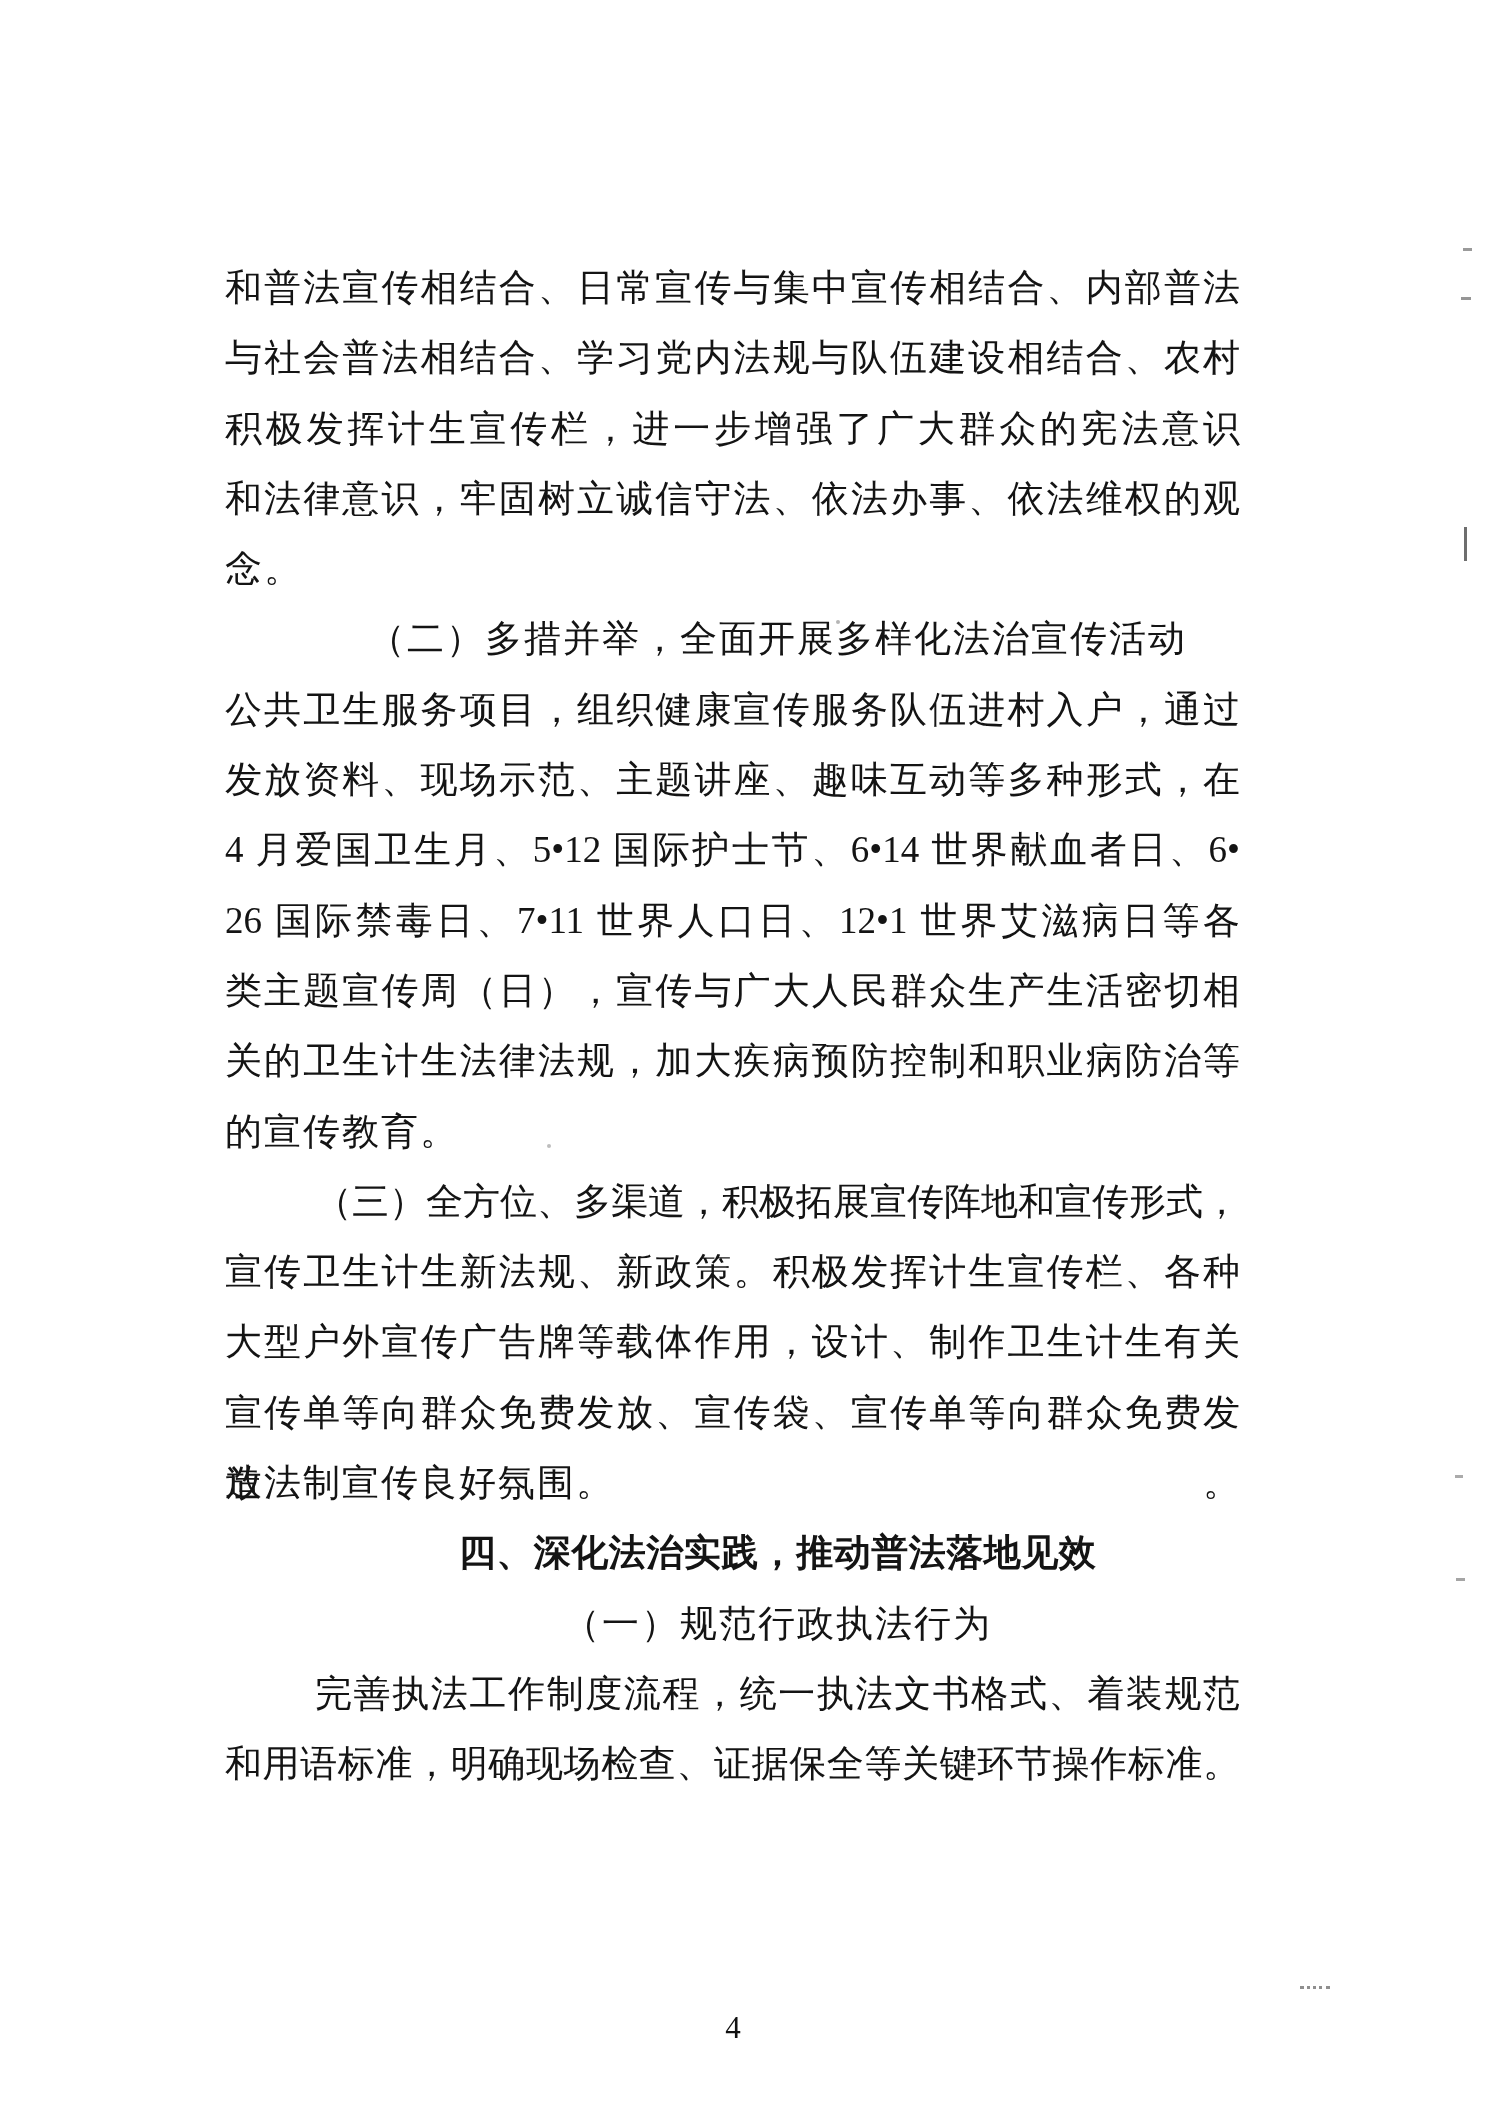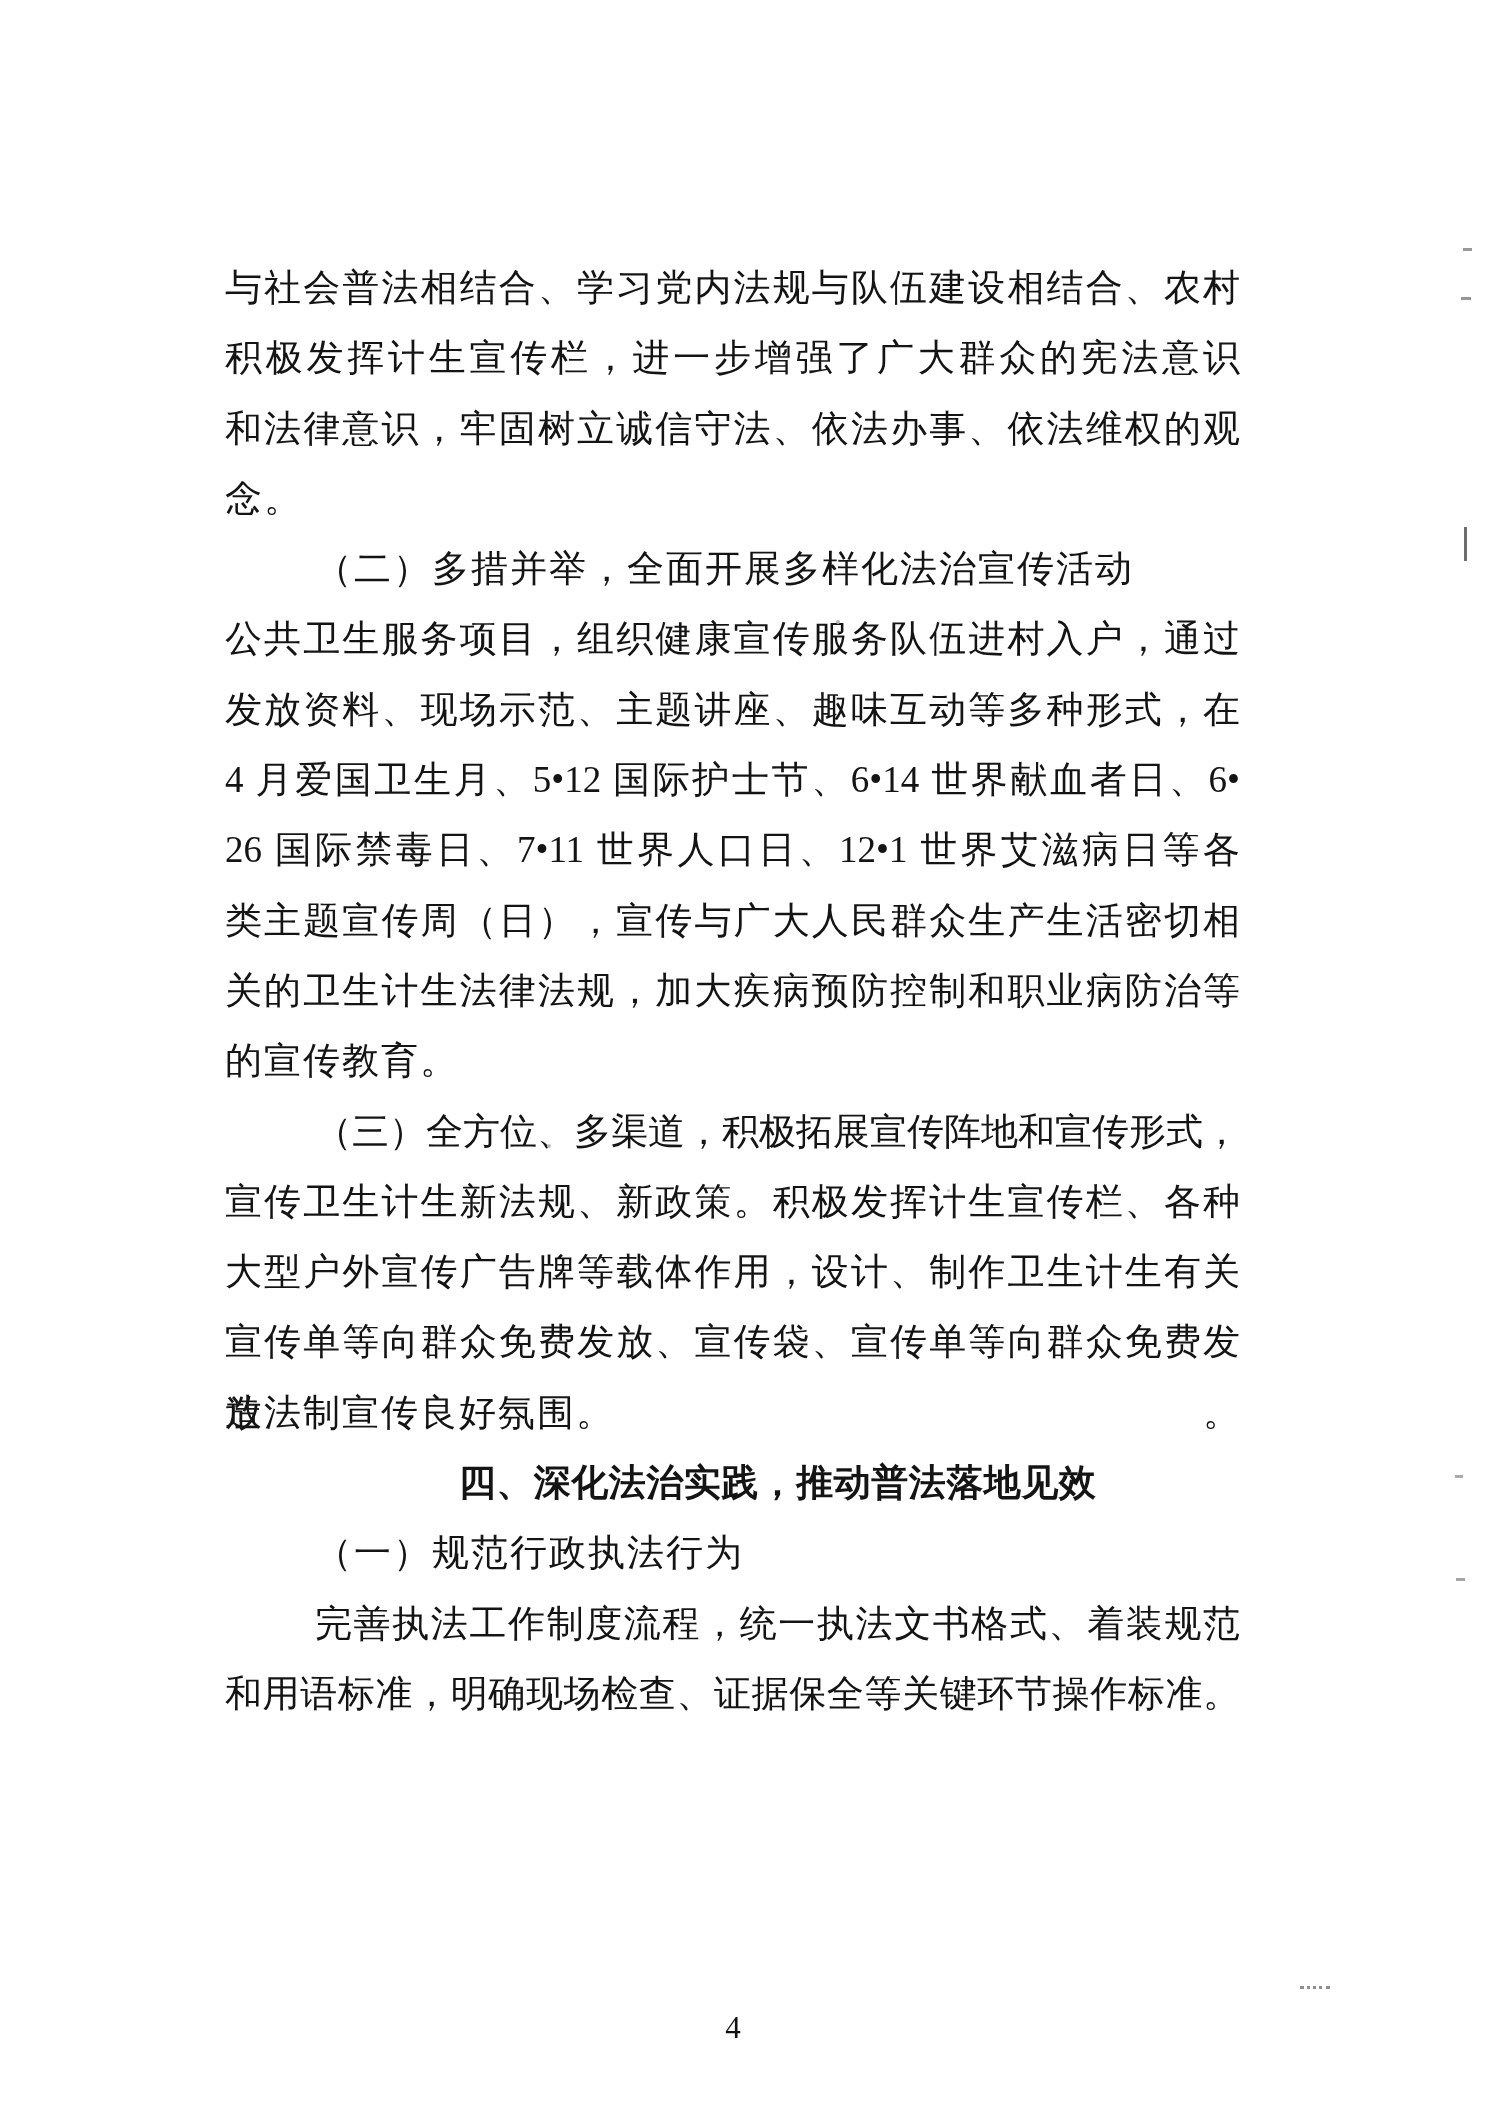--- a/index.html
+++ b/index.html
@@ -41,21 +41,21 @@
     text-align-last: justify;
     text-justify: inter-ideograph;
     text-indent: 90px;
   }
   
   .short {
     text-align: left;
     letter-spacing: 2px;
   }
   .short-indent {
-    text-align: left;
+    text-align: center;
     letter-spacing: 2px;
     text-indent: 90px;
   }
   
   .heading-indent {
     text-align: center;
     text-indent: 90px;
     letter-spacing: 0.5px;
     font-weight: 700;
     font-family: "Liberation Sans", "DejaVu Sans", sans-serif;
@@ -83,20 +83,21 @@
   .a7 { left: 836px;  top: 620px;  width: 4px;  height: 4px; background:#b5b5b5; border-radius:50%; }
   .a8 { left: 547px;  top: 1144px; width: 4px;  height: 4px; background:#bdbdbd; border-radius:50%; }
   .a9 { left: 947px;  top: 1189px; width: 3px;  height: 3px; background:#c6c6c6; border-radius:50%; }
 </style>
 </head>
 <body>
 
 <div class="page">
 
   <div class="doc">
+      <div class="line full">和普法宣传相结合、日常宣传与集中宣传相结合、内部普法</div>
       <div class="line full">与社会普法相结合、学习党内法规与队伍建设相结合、农村</div>
       <div class="line full">积极发挥计生宣传栏，进一步增强了广大群众的宪法意识</div>
       <div class="line full">和法律意识，牢固树立诚信守法、依法办事、依法维权的观</div>
       <div class="line short">念。</div>
       <div class="line short-indent">（二）多措并举，全面开展多样化法治宣传活动</div>
       <div class="line full">公共卫生服务项目，组织健康宣传服务队伍进村入户，通过</div>
       <div class="line full">发放资料、现场示范、主题讲座、趣味互动等多种形式，在</div>
       <div class="line full">4 月爱国卫生月、5•12 国际护士节、6•14 世界献血者日、6•</div>
       <div class="line full">26 国际禁毒日、7•11 世界人口日、12•1 世界艾滋病日等各</div>
       <div class="line full">类主题宣传周（日），宣传与广大人民群众生产生活密切相</div>

